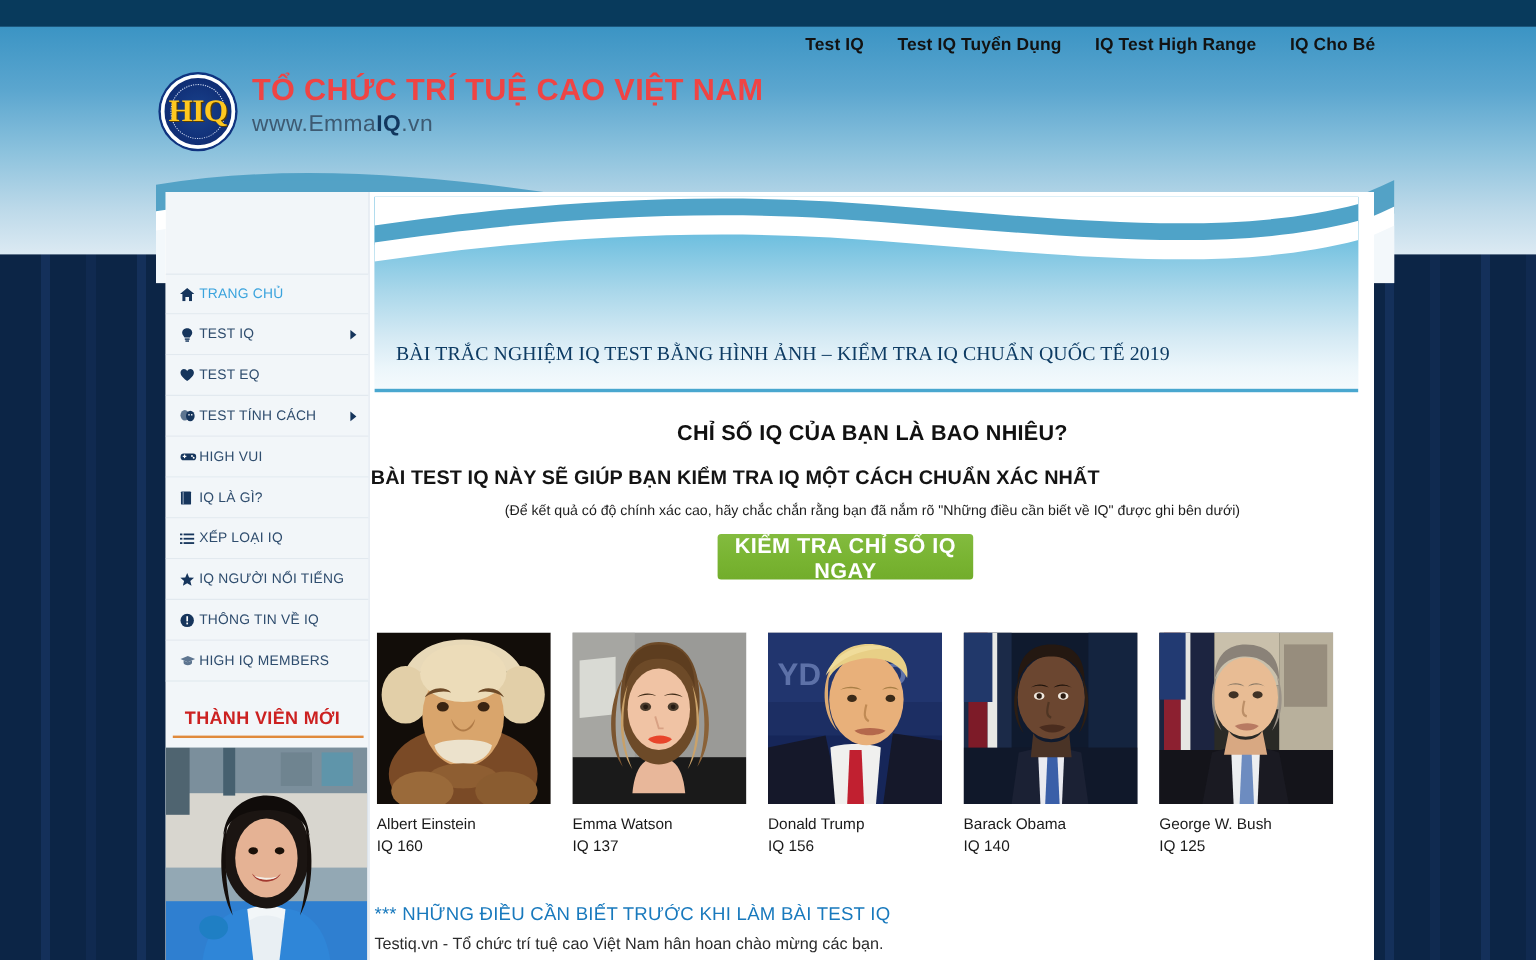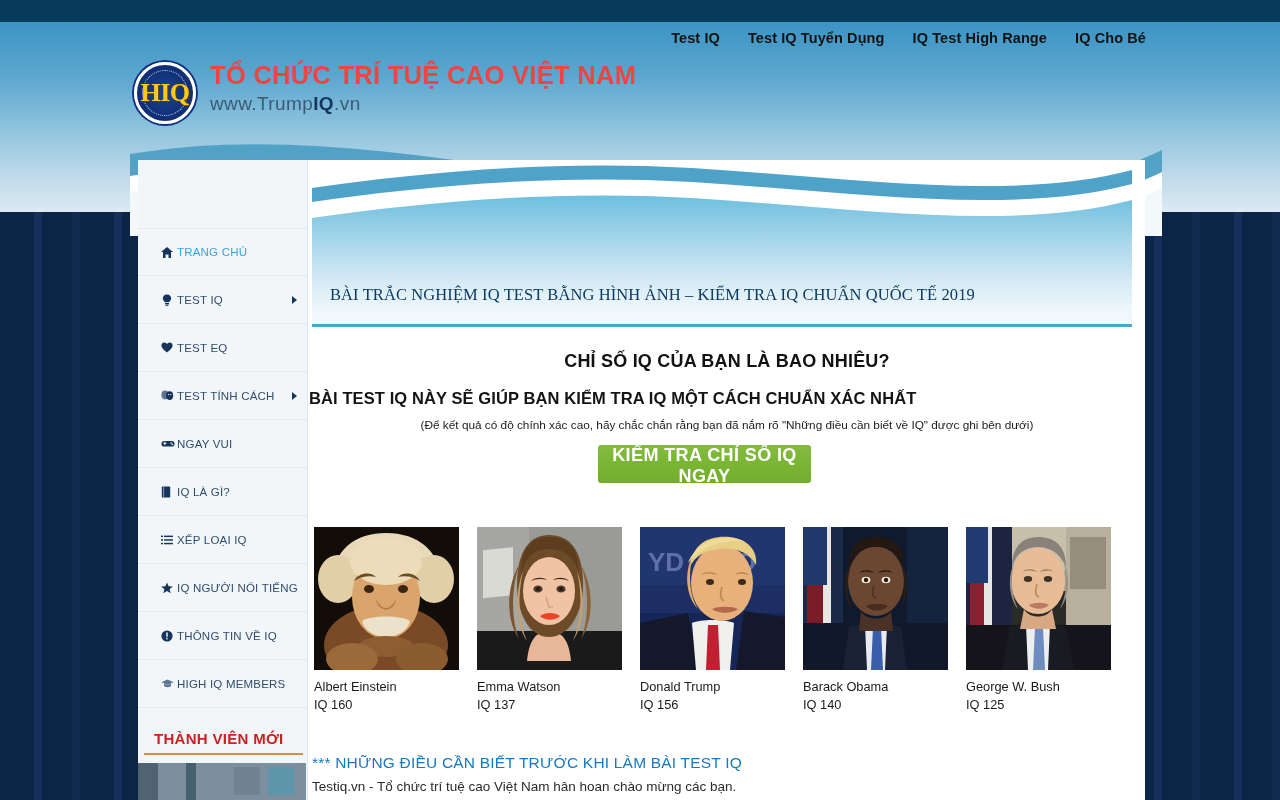--- a/index.html
+++ b/index.html
@@ -147,22 +147,22 @@
     position: absolute;
     left: 0; top: 0;
     width: 170px; height: 640px;
     background: #f2f6f9;
     border-right: 1px solid #dfe7ee;
   }
   #sidebar .menu { margin-top: 68px; }
   .menu-item {
     display: flex;
     align-items: center;
-    height: 48px;
-    padding: 0 10px 0 23px;
+    height: 34px;
+    padding: 0 10px 0 12px;
     border-bottom: 1px solid #e2e9ef;
     background: #f2f6f9;
     cursor: pointer;
   }
   .menu-item:first-child { border-top: 1px solid #e2e9ef; }
   .mi-icon {
     width: 16px;
     flex: none;
     color: #16355c;
     font-size: 11px;
@@ -342,21 +342,21 @@
   <a class="nav-link" href="#">IQ Test High Range</a>
   <a class="nav-link" href="#">IQ Cho Bé</a>
 </nav>
 
 <div id="logo-block">
   <div id="logo-seal">
     <div class="seal-text">HIQ</div>
   </div>
   <div id="logo-words">
     <div id="logo-title">TỔ CHỨC TRÍ TUỆ CAO VIỆT NAM</div>
-    <div id="logo-sub"><span>www.Trump</span><b>IQ</b><span>.vn</span></div>
+    <div id="logo-sub"><span>www.Emma</span><b>IQ</b><span>.vn</span></div>
   </div>
 </div>
 
 <svg id="wave" viewBox="0 0 1032 104" preserveAspectRatio="none">
   <path d="M0,22 C230,-16 470,68 700,76 C860,82 960,52 1032,18 L1032,46 C960,80 860,108 700,102 C470,94 230,12 0,50 Z" fill="#4e9fc4" opacity="0.95"></path>
   <path d="M0,44 C230,6 470,90 700,98 C860,104 960,74 1032,40 L1032,104 L0,104 Z" fill="#ffffff"></path>
   <path d="M0,60 C230,22 470,106 700,114 C860,120 960,90 1032,56 L1032,104 L0,104 Z" fill="#f3f8fb"></path>
 </svg>
 
 <div id="sheet">
@@ -410,21 +410,21 @@
       <div class="menu-item">
         <span class="mi-icon">
           <svg width="14" height="9" viewBox="0 0 14 9">
               <rect x="0.5" y="2" width="13" height="5.6" rx="2.6" fill="#16355c"></rect>
               <rect x="2.3" y="3.8" width="3" height="1" fill="#fff"></rect>
               <rect x="3.3" y="2.8" width="1" height="3" fill="#fff"></rect>
               <circle cx="10" cy="4" r="0.8" fill="#fff"></circle>
               <circle cx="11.4" cy="5.4" r="0.8" fill="#fff"></circle>
             </svg>
         </span>
-        <span class="mi-label">NGAY VUI</span>
+        <span class="mi-label">HIGH VUI</span>
       </div>
 
       <div class="menu-item">
         <span class="mi-icon">
           <svg width="10" height="12" viewBox="0 0 10 12">
               <rect x="0.8" y="0.5" width="8.4" height="11" rx="0.8" fill="#16355c"></rect>
               <rect x="2.2" y="0.5" width="0.9" height="11" fill="#8fa3ba"></rect>
             </svg>
         </span>
         <span class="mi-label">IQ LÀ GÌ?</span>

